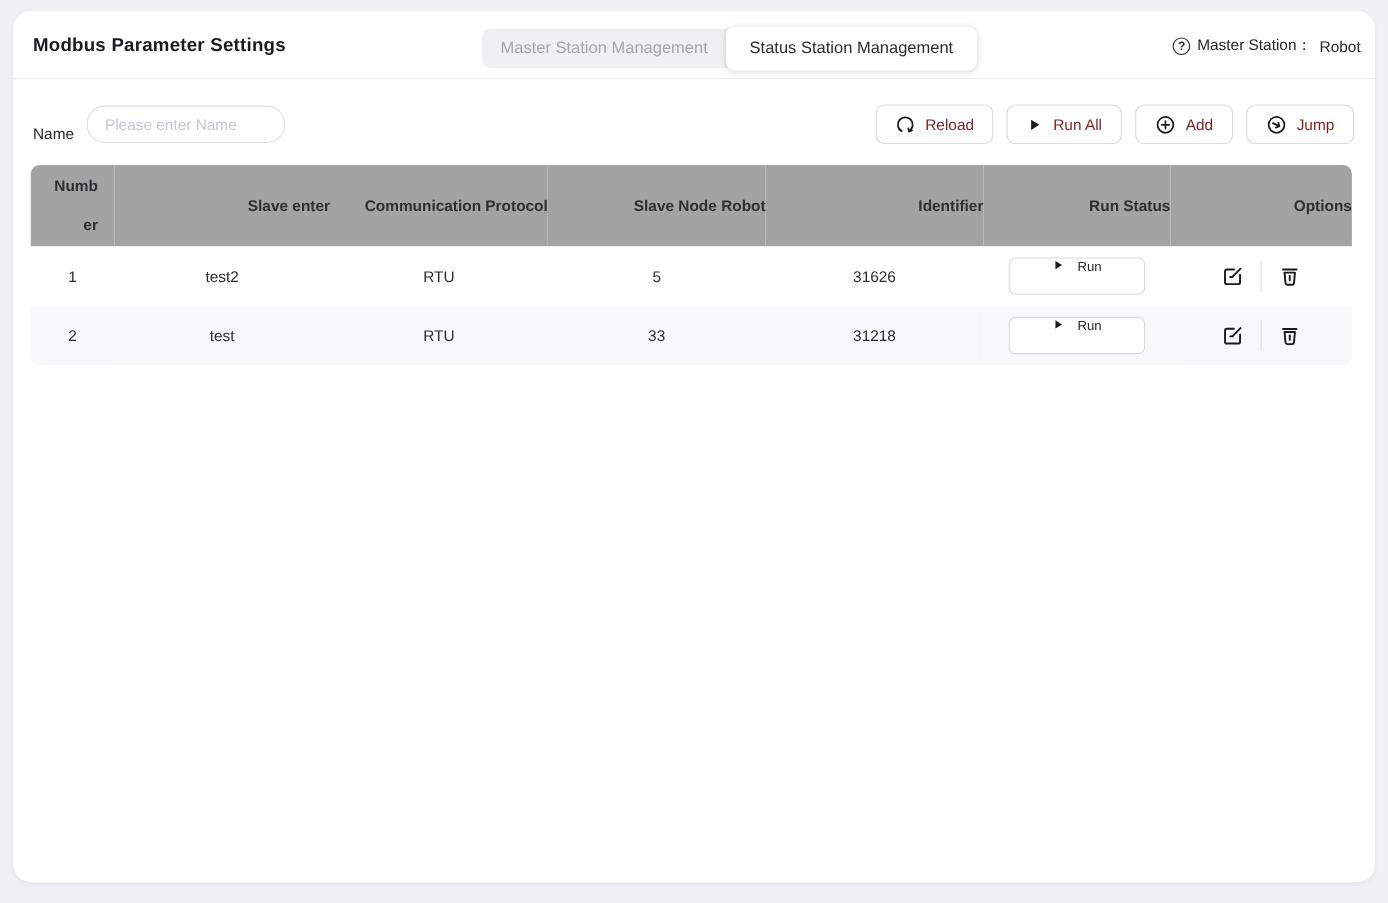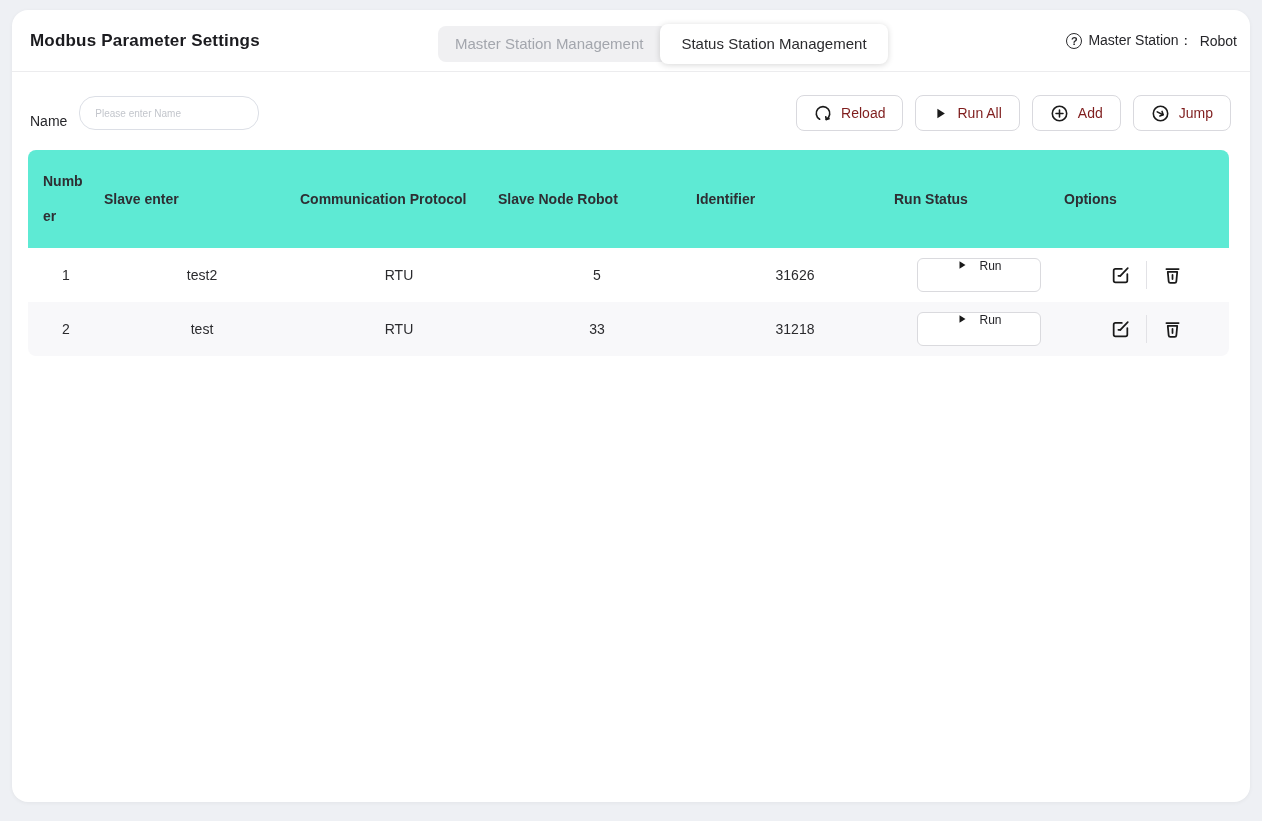--- a/index.html
+++ b/index.html
@@ -53,21 +53,21 @@
     margin: -2px -2px -2px 0;
     padding: 0 21px;
     border-radius: 8px;
     box-shadow: 0 1px 6px rgba(0,0,0,0.16);
     position: relative;
     z-index: 1;
   }
   .master-info {
     margin-left: auto;
     display: flex;
-    align-items: center;
+    align-items: flex-end;
     font-size: 14px;
     color: #26262a;
   }
   .q-icon {
     width: 16px; height: 16px;
     border: 1.4px solid #2b2b2e;
     border-radius: 50%;
     display: inline-flex;
     align-items: center;
     justify-content: center;
@@ -83,21 +83,21 @@
     display: flex;
     align-items: center;
     padding: 23px 19px 0 18px;
   }
   .name-label { font-size: 14px; color: #26262a; margin-right: 12px; margin-top: 16px; }
   .name-input {
     width: 180px; height: 34px;
     border: 1px solid #dcdfe6;
     border-radius: 16px;
     padding: 0 15px;
-    font-size: 10px;
+    font-size: 14px;
     color: #15803d;
     outline: none;
     font-family: "Liberation Sans", sans-serif;
   }
   .name-input::placeholder { color: #c3c6cc; }
   .toolbar-buttons { margin-left: auto; display: flex; gap: 12px; }
   .btn {
     display: inline-flex;
     align-items: center;
     gap: 9px;
@@ -114,26 +114,26 @@
   .btn svg { display: block; }
   
   .table-wrap { margin: 19px 21px 0 16px; }
   table {
     width: 1201px;
     table-layout: fixed;
     border-collapse: separate;
     border-spacing: 0;
   }
   th {
-    background: #5eead4;
-    height: 98px;
+    background: #a3a3a3;
+    height: 74px;
     font-size: 14px;
     font-weight: 700;
     color: #2e2e33;
-    text-align: left;
+    text-align: right;
     vertical-align: middle;
   }
   th:first-child { border-top-left-radius: 8px; }
   th:last-child  { border-top-right-radius: 8px; }
   .th-number-inner {
     width: 46px;
     margin: 0 auto;
     word-break: break-all;
     line-height: 35px;
   }

